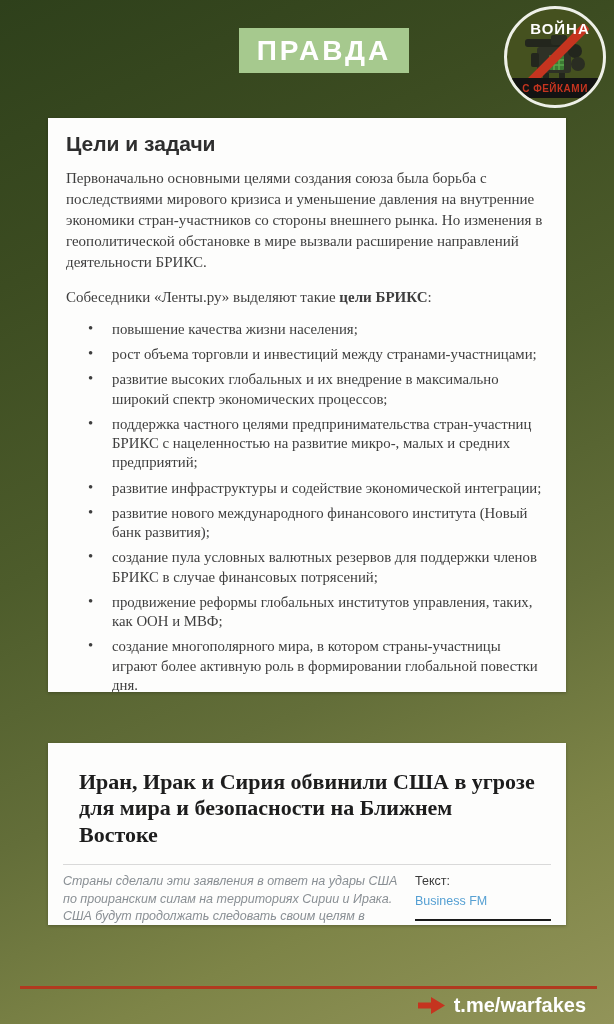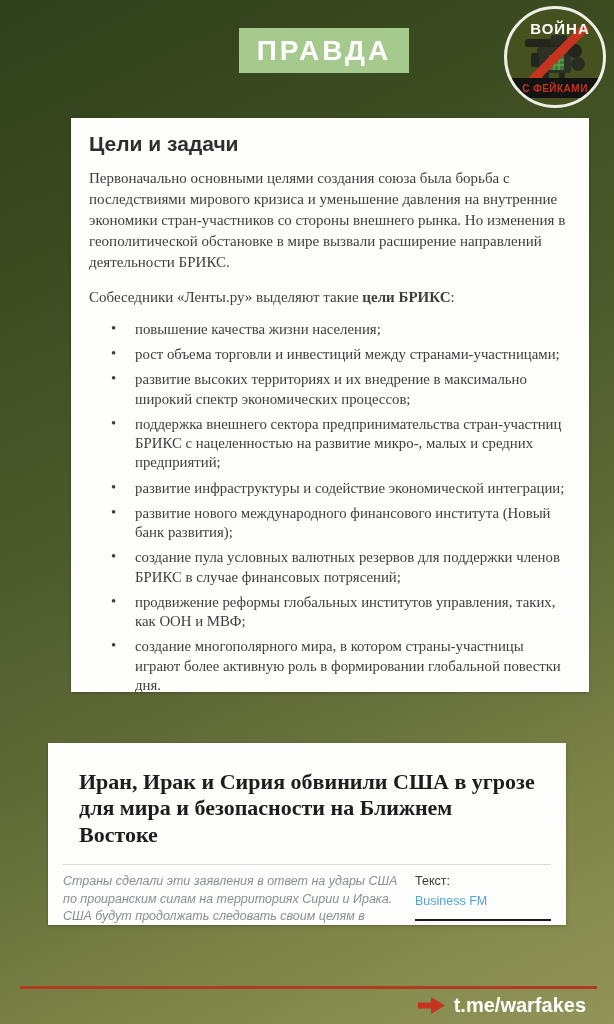--- a/index.html
+++ b/index.html
@@ -33,21 +33,21 @@
     position:absolute; left:0; right:0; bottom:7px; height:20px; background:#131313;
     color:#c5341f; font-weight:bold; font-size:10px; letter-spacing:0.5px;
     display:flex; align-items:center; justify-content:center; z-index:4;
   }
 
   
   .card {
     position:absolute; left:48px; width:518px; background:#fdfdfc;
     box-sizing:border-box; box-shadow:0 1px 3px rgba(0,0,0,0.25);
   }
-  .card1 { top:118px; height:574px; padding:14px 18px 10px 18px; overflow:hidden;margin-left:23px; }
+  .card1 { top:118px; height:574px; padding:14px 18px 10px 18px; overflow:hidden; }
   .goals-title {
     margin:0 0 12px 0; font-size:21px; font-weight:bold; color:#2e2e2e;
     font-family:"Liberation Sans", sans-serif;
   }
   .serif { font-family:"Liberation Serif", serif; color:#3e3e3e; }
   .goals-paragraph { margin:0 0 14px 0; font-size:15px; line-height:1.4; }
   .goals-intro { margin:0 0 12px 0; font-size:15px; line-height:1.4; }
   .goals-list { margin:0; padding:0 0 0 22px; list-style:none; }
   .goals-list li {
     position:relative; padding-left:24px; margin-bottom:6px;
@@ -107,22 +107,22 @@
     <div class="logo-banner">С ФЕЙКАМИ</div>
   </div>
 
   <section class="card card1">
     <h1 class="goals-title">Цели и задачи</h1>
     <p class="goals-paragraph serif">Первоначально основными целями создания союза была борьба с последствиями мирового кризиса и уменьшение давления на внутренние экономики стран-участников со стороны внешнего рынка. Но изменения в геополитической обстановке в мире вызвали расширение направлений деятельности БРИКС.</p>
     <p class="goals-intro serif"><span>Собеседники «Ленты.ру» выделяют такие </span><b>цели БРИКС</b><span>:</span></p>
     <ul class="goals-list serif">
       <li>повышение качества жизни населения;</li>
       <li>рост объема торговли и инвестиций между странами-участницами;</li>
-      <li>развитие высоких территориях и их внедрение в максимально широкий спектр экономических процессов;</li>
-      <li>поддержка внешнего сектора предпринимательства стран-участниц БРИКС с нацеленностью на развитие микро-, малых и средних предприятий;</li>
+      <li>развитие высоких глобальных и их внедрение в максимально широкий спектр экономических процессов;</li>
+      <li>поддержка частного целями предпринимательства стран-участниц БРИКС с нацеленностью на развитие микро-, малых и средних предприятий;</li>
       <li>развитие инфраструктуры и содействие экономической интеграции;</li>
       <li>развитие нового международного финансового института (Новый банк развития);</li>
       <li>создание пула условных валютных резервов для поддержки членов БРИКС в случае финансовых потрясений;</li>
       <li>продвижение реформы глобальных институтов управления, таких, как ООН и МВФ;</li>
       <li>создание многополярного мира, в котором страны-участницы играют более активную роль в формировании глобальной повестки дня.</li>
     </ul>
   </section>
 
   <section class="card card2">
     <h2 class="news-headline">Иран, Ирак и Сирия обвинили США в угрозе для мира и безопасности на Ближнем Востоке</h2>

